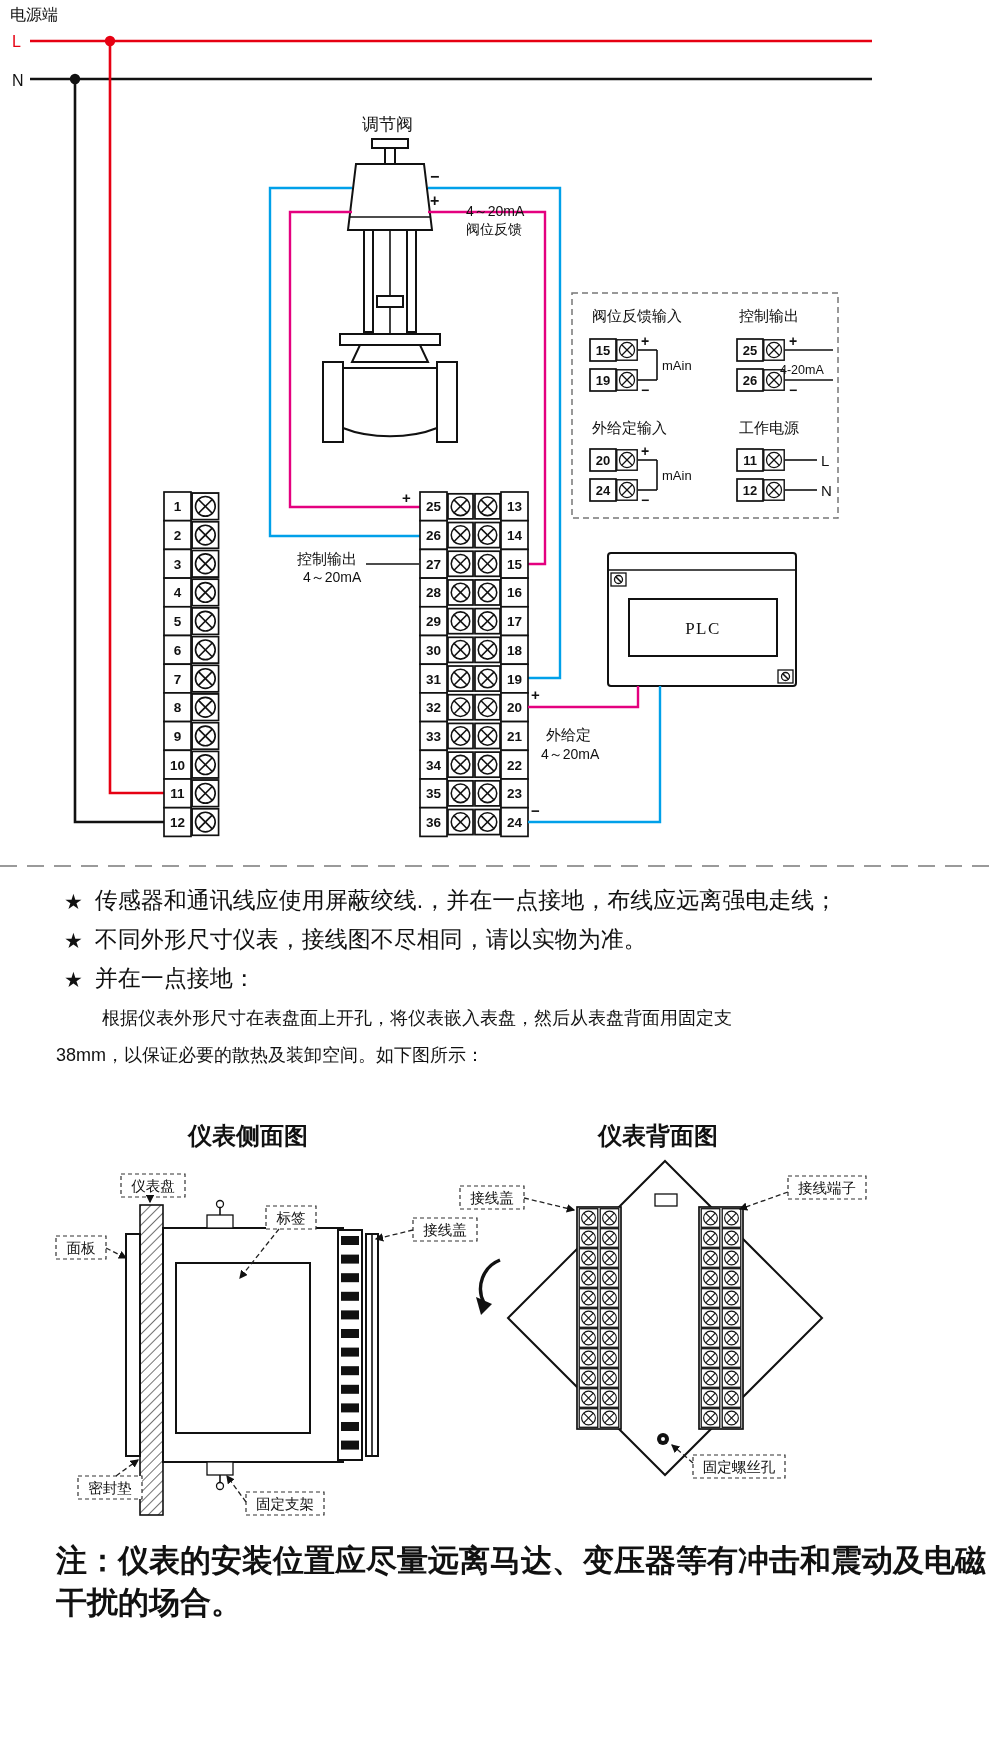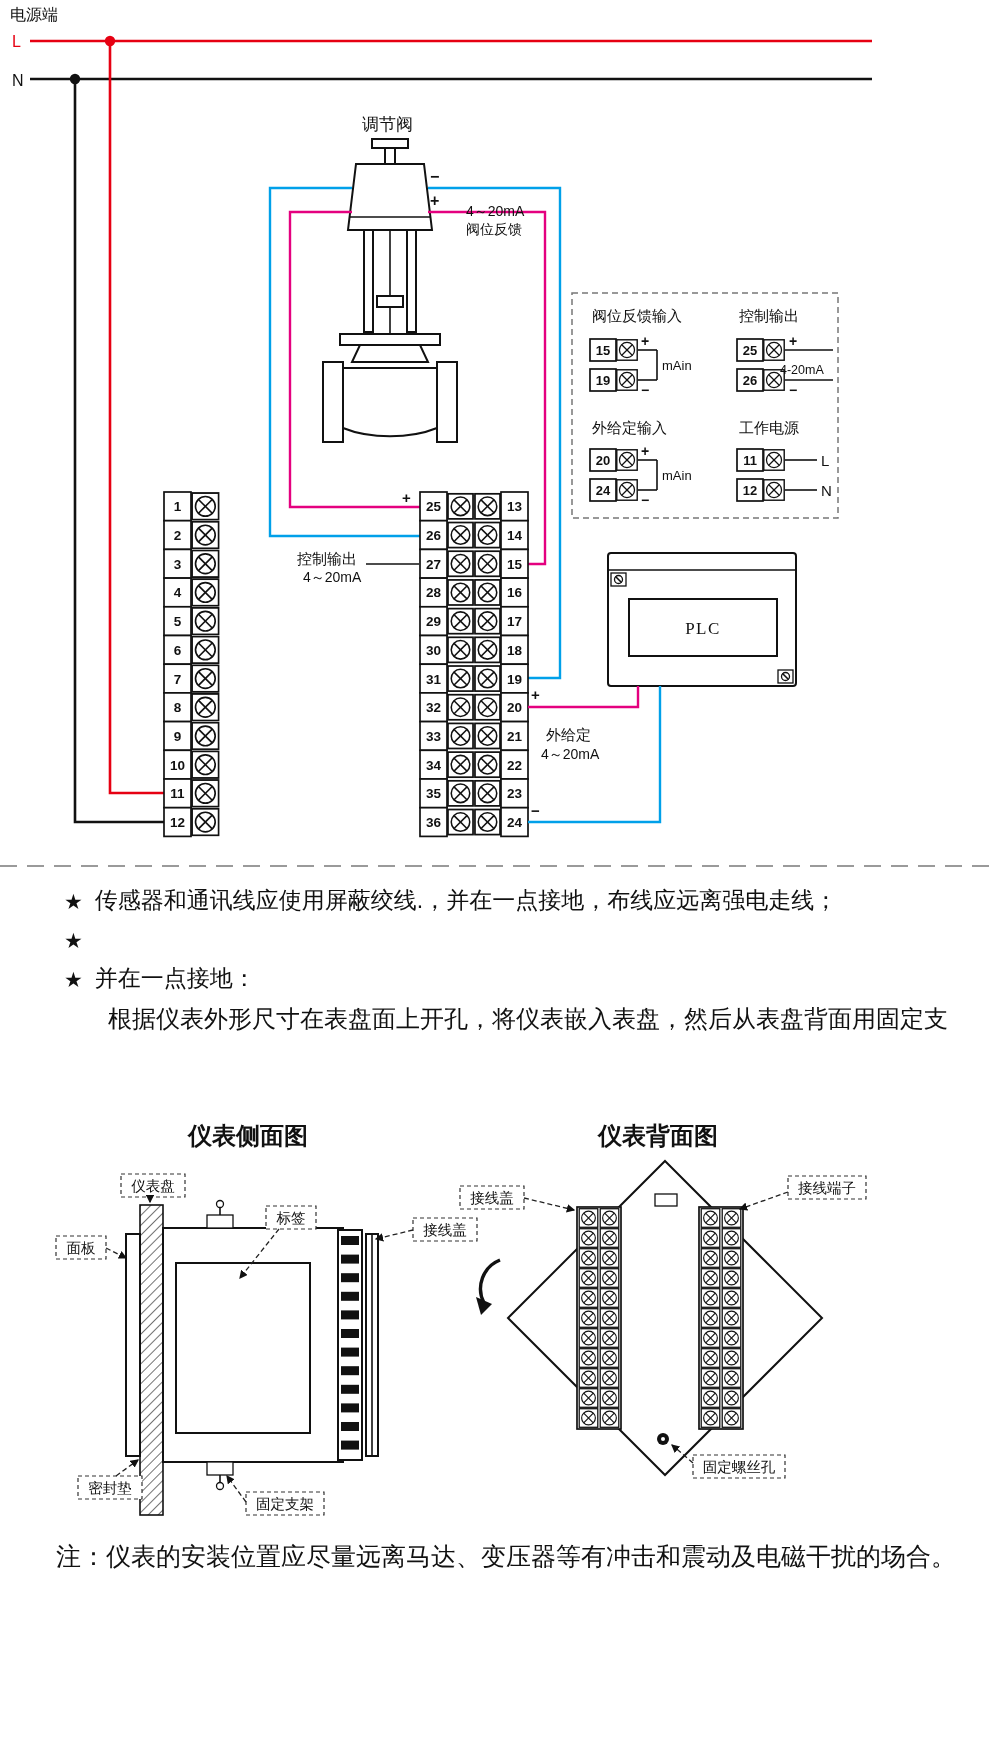--- a/index.html
+++ b/index.html
@@ -31,24 +31,24 @@
   .wl{stroke:#e60012;stroke-width:2.6;fill:none}
   .wn{stroke:#111;stroke-width:2.6;fill:none}
   .wc{stroke:#00a0e9;stroke-width:2.4;fill:none}
   .wm{stroke:#e4007f;stroke-width:2.4;fill:none}
   .lbox{fill:#fff;stroke:#333;stroke-width:1.2;stroke-dasharray:4 3}
   .lead{fill:none;stroke:#222;stroke-width:1.3;stroke-dasharray:5 3}
   .lbl{font-size:14.5px;text-anchor:middle}
   .bullets{position:absolute;left:64px;top:888px;width:910px}
   .bullet{display:flex;align-items:flex-start;margin-bottom:14px;font-size:23px;line-height:25px}
   .star{margin-right:12px;font-size:21px;position:relative;top:1px}
-  .para{position:absolute;left:62px;top:1000px;width:910px;font-size:24px}
+  .para{position:absolute;left:56px;top:1000px;width:910px;font-size:18px}
   .pline{line-height:37px;white-space:nowrap}
   .indent{padding-left:46px}
-  .footer{position:absolute;left:56px;top:1540px;font-size:25px;font-weight:400}
+  .footer{position:absolute;left:56px;top:1540px;font-size:31px;font-weight:700}
 </style>
 </head>
 <body>
 
 <svg id="svg-top" width="990" height="872" viewBox="0 0 990 872">
   <defs>
     <symbol id="screw" viewBox="0 0 28 28">
       <rect x="1" y="1" width="26" height="26" fill="#fff" stroke="#111" stroke-width="1.8"></rect>
       <circle cx="14" cy="14" r="9.6" fill="none" stroke="#111" stroke-width="1.6"></circle>
       <line x1="7.3" y1="7.3" x2="20.7" y2="20.7" stroke="#111" stroke-width="1.6"></line>
@@ -294,29 +294,31 @@
   <line x1="0" y1="866" x2="990" y2="866" stroke="#9a9a9a" stroke-width="2.2" stroke-dasharray="17 10"></line>
 </svg>
 
 <div class="bullets">
   <div class="bullet">
     <span class="star">★</span>
     <span>传感器和通讯线应使用屏蔽绞线.，并在一点接地，布线应远离强电走线；</span>
   </div>
   <div class="bullet">
     <span class="star">★</span>
+    <span>不同外形尺寸仪表，接线图不尽相同，请以实物为准。</span>
   </div>
   <div class="bullet">
     <span class="star">★</span>
     <span>并在一点接地：</span>
   </div>
 </div>
 
 <div class="para">
   <div class="pline indent">根据仪表外形尺寸在表盘面上开孔，将仪表嵌入表盘，然后从表盘背面用固定支</div>
+  <div class="pline">38mm，以保证必要的散热及装卸空间。如下图所示：</div>
 </div>
 
 <svg id="svg-bottom" width="990" height="424" viewBox="0 0 990 424">
   <defs>
     <pattern id="hatch" width="7" height="7" patternUnits="userSpaceOnUse" patternTransform="rotate(45)">
       <line x1="0" y1="0" x2="0" y2="7" stroke="#444" stroke-width="1.5"></line>
     </pattern>
     <marker id="arr" viewBox="0 0 10 10" refX="8.5" refY="5" markerWidth="6.5" markerHeight="6.5" orient="auto-start-reverse">
       <path d="M0,0 L10,5 L0,10 z" fill="#111"></path>
     </marker>

